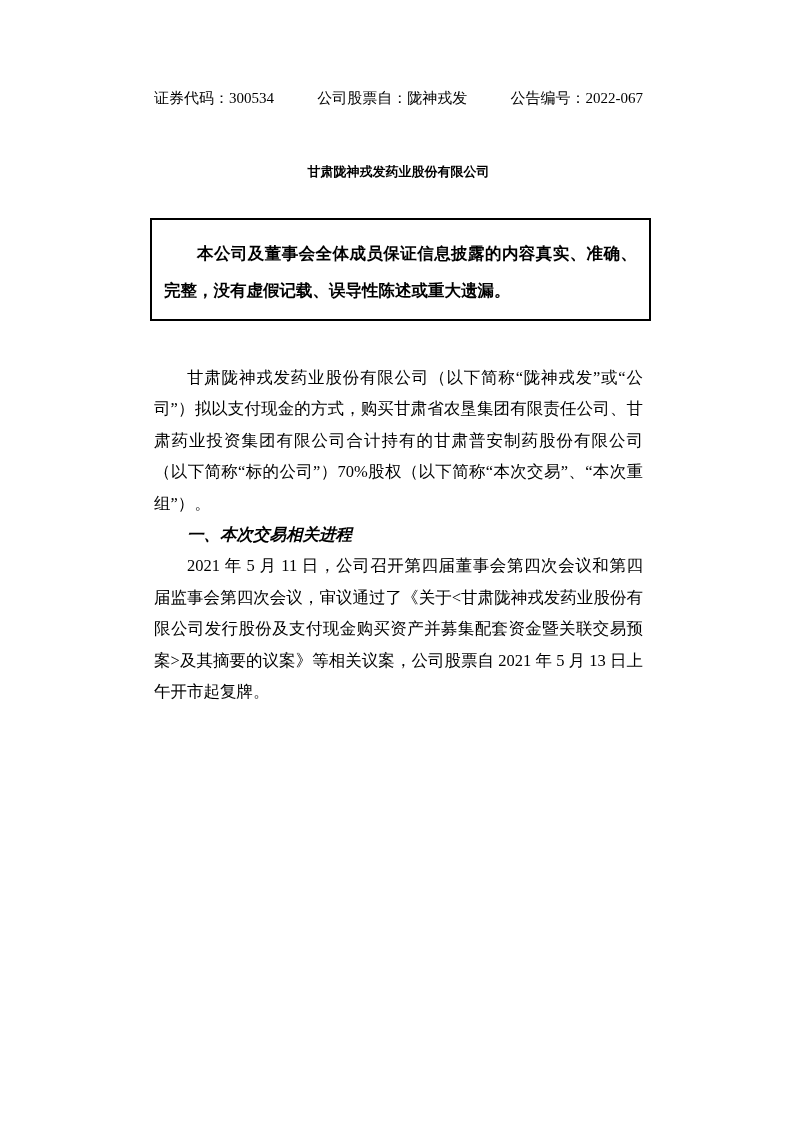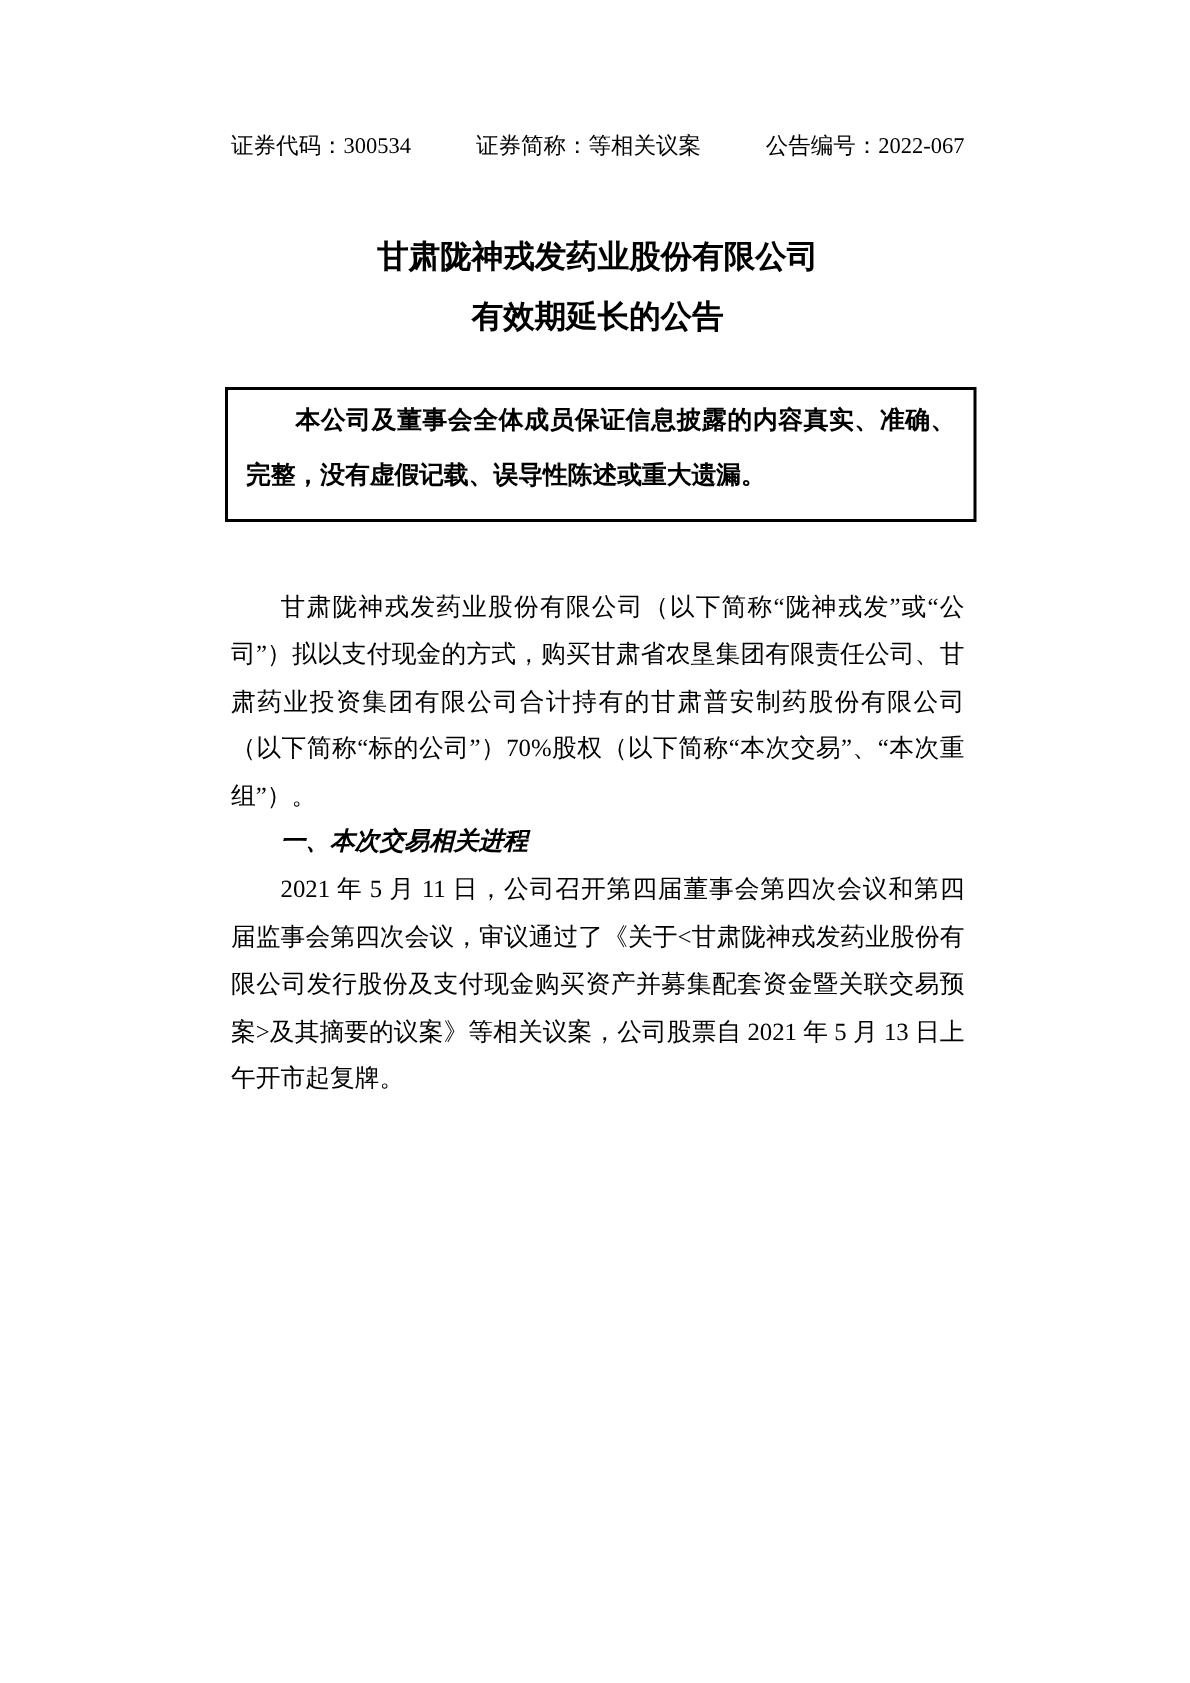--- a/index.html
+++ b/index.html
@@ -25,30 +25,30 @@
     align-items: baseline;
     font-size: 15px;
     line-height: 20px;
     white-space: nowrap;
   }
   .doc-title {
     margin: 44px 0 0 0;
     text-align: center;
     font-family: "Liberation Sans", "DejaVu Sans", sans-serif;
     font-weight: 700;
-    font-size: 21px;
+    font-size: 13px;
     line-height: 40px;
   }
   .doc-title .title-line {
     display: block;
   }
   .disclaimer-box {
     margin: 26px -8px 12px -4px;
     border: 2px solid #000000;
-    padding: 2px 12px 10px 12px;
+    padding: 15px 12px 10px 12px;
     font-family: "Liberation Sans", "DejaVu Sans", sans-serif;
     font-weight: 700;
     font-size: 16.5px;
     line-height: 37px;
     text-align: justify;
   }
   .disclaimer-box p {
     margin: 0;
     text-indent: 2em;
   }
@@ -70,27 +70,26 @@
     font-style: italic;
   }
 </style>
 </head>
 <body>
 
 <div class="page">
 
   <div class="doc-header">
     <span>证券代码：300534</span>
-    <span>证券简称：等相关议案</span>
+    <span>公司股票自：陇神戎发</span>
     <span>公告编号：2022-067</span>
   </div>
 
   <h1 class="doc-title">
     <span class="title-line">甘肃陇神戎发药业股份有限公司</span>
-    <span class="title-line">有效期延长的公告</span>
   </h1>
 
   <div class="disclaimer-box">
     <p>本公司及董事会全体成员保证信息披露的内容真实、准确、完整，没有虚假记载、误导性陈述或重大遗漏。</p>
   </div>
 
   <div class="doc-body">
     <p>甘肃陇神戎发药业股份有限公司（以下简称“陇神戎发”或“公司”）拟以支付现金的方式，购买甘肃省农垦集团有限责任公司、甘肃药业投资集团有限公司合计持有的甘肃普安制药股份有限公司（以下简称“标的公司”）70%股权（以下简称“本次交易”、“本次重组”）。</p>
     <p class="section-heading">一、本次交易相关进程</p>
     <p>2021 年 5 月 11 日，公司召开第四届董事会第四次会议和第四届监事会第四次会议，审议通过了《关于&lt;甘肃陇神戎发药业股份有限公司发行股份及支付现金购买资产并募集配套资金暨关联交易预案&gt;及其摘要的议案》等相关议案，公司股票自 2021 年 5 月 13 日上午开市起复牌。</p>

